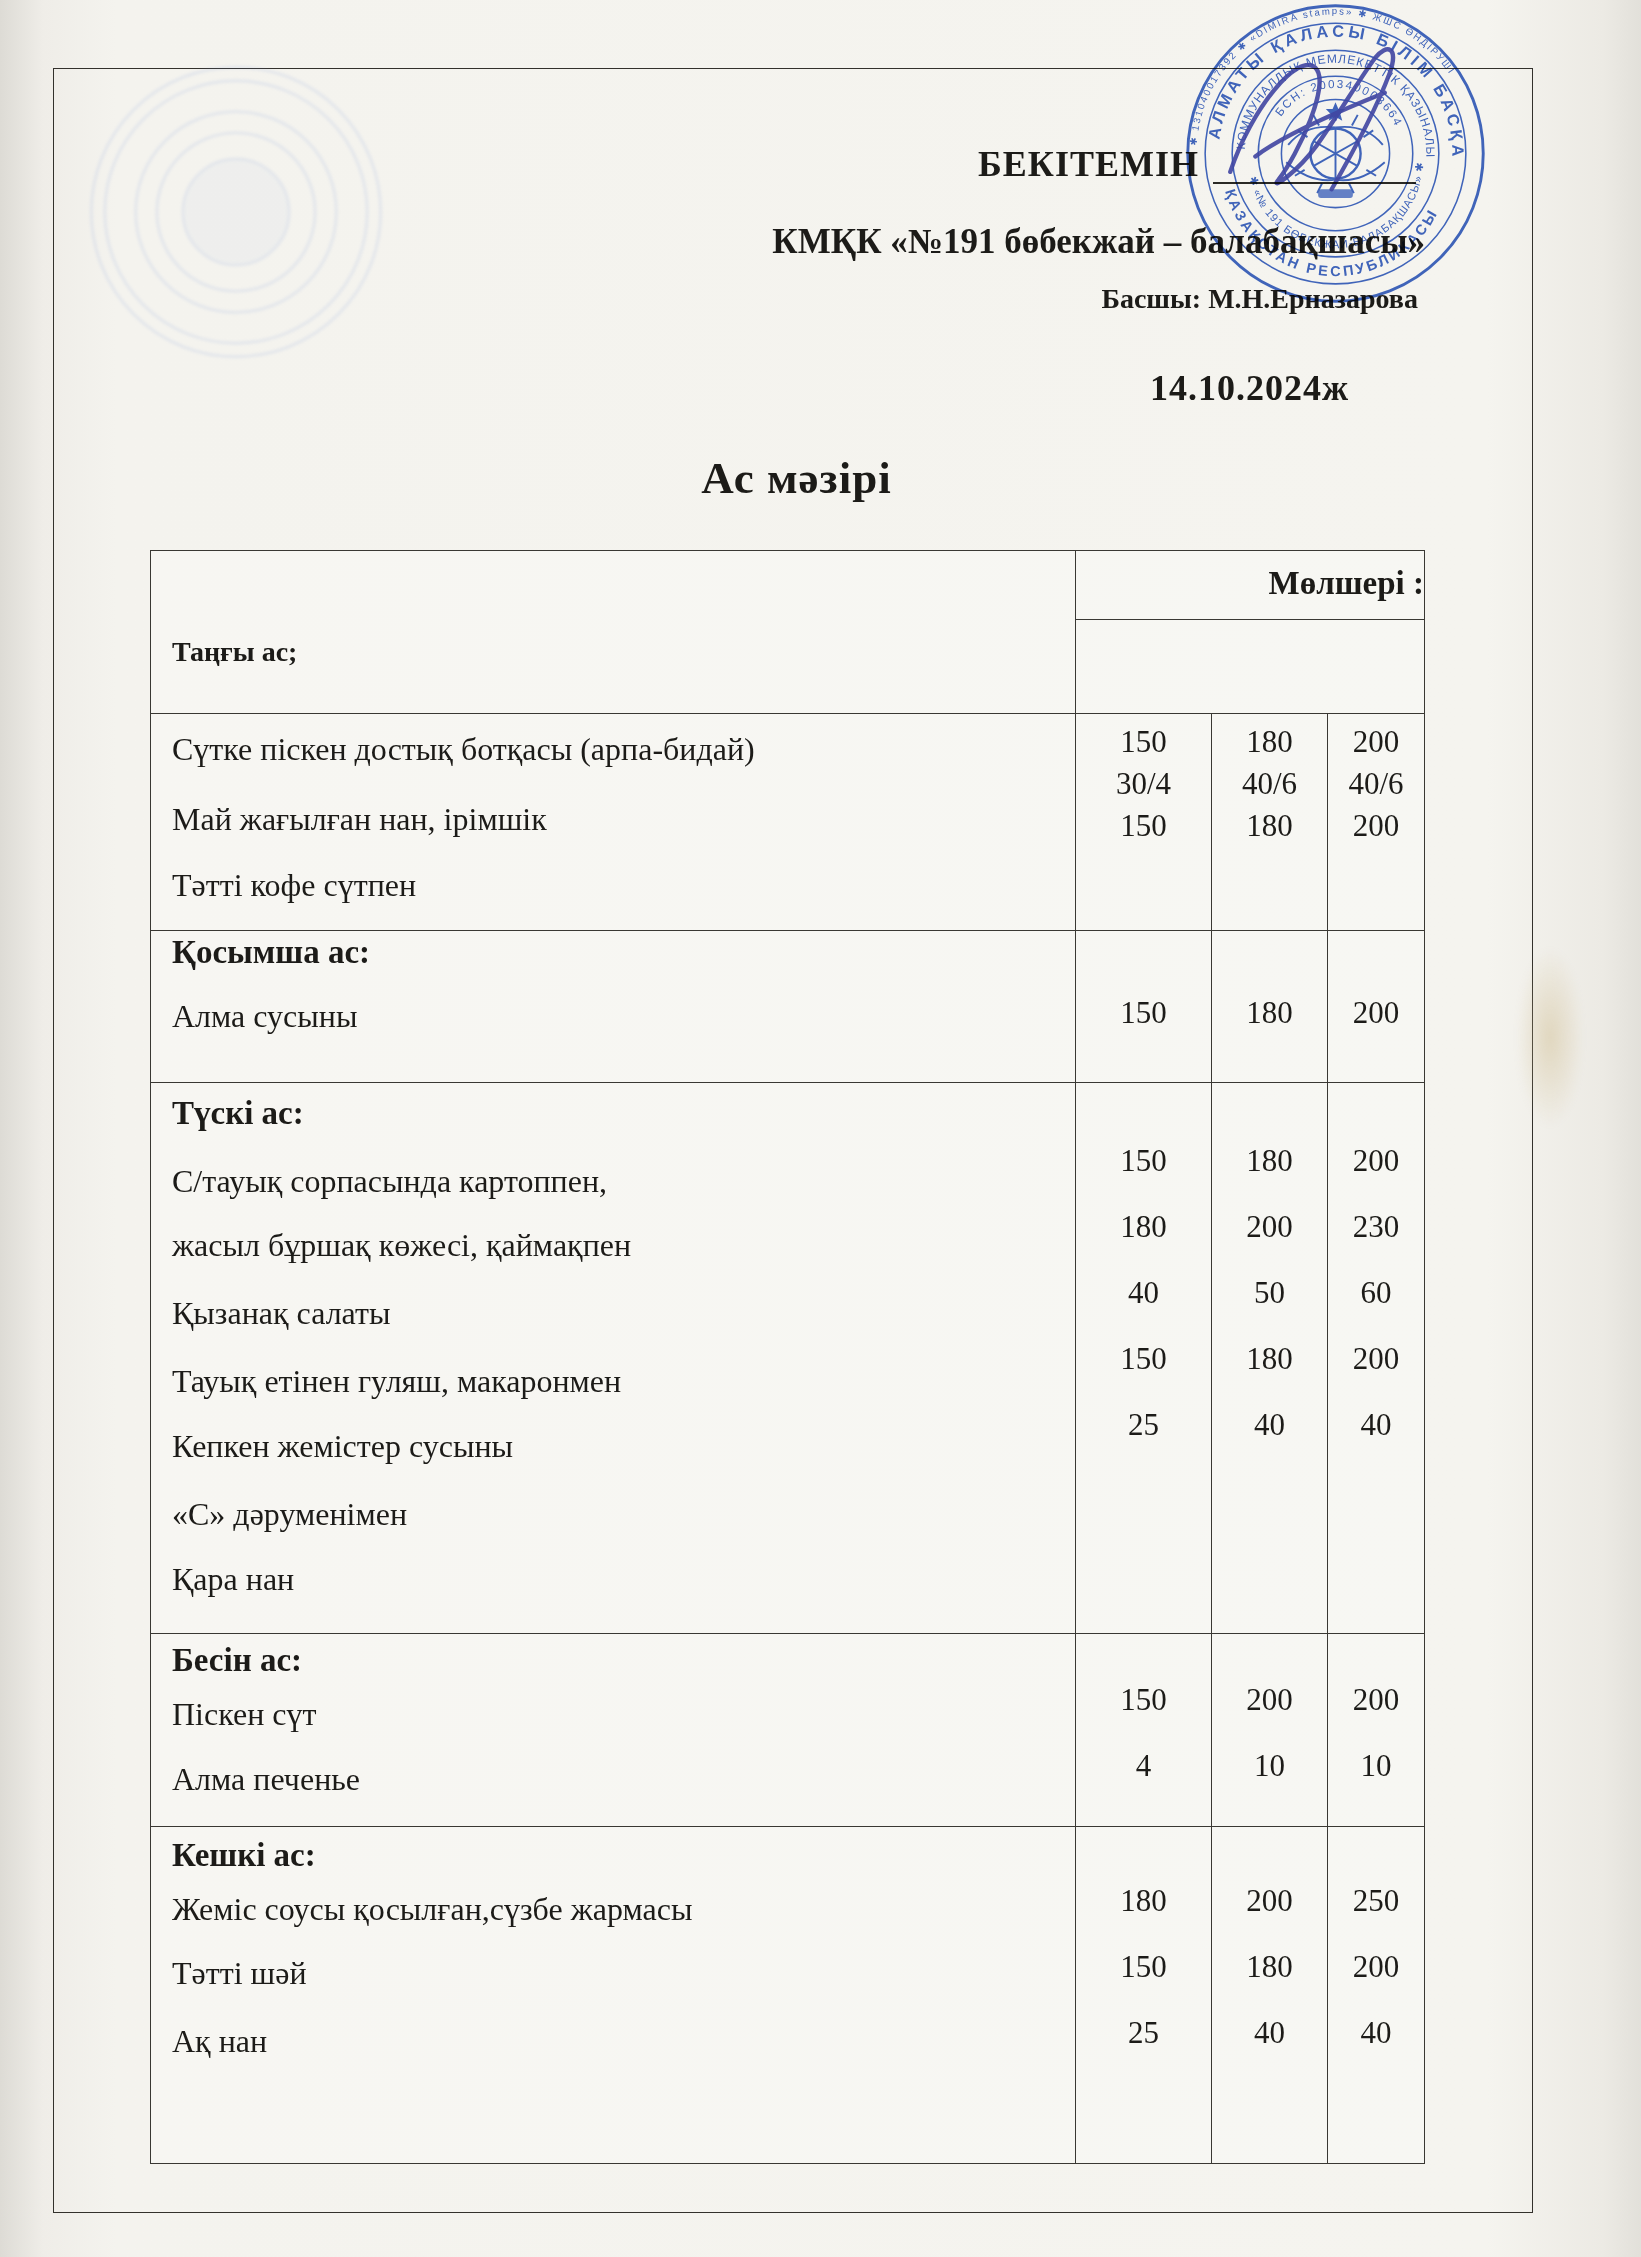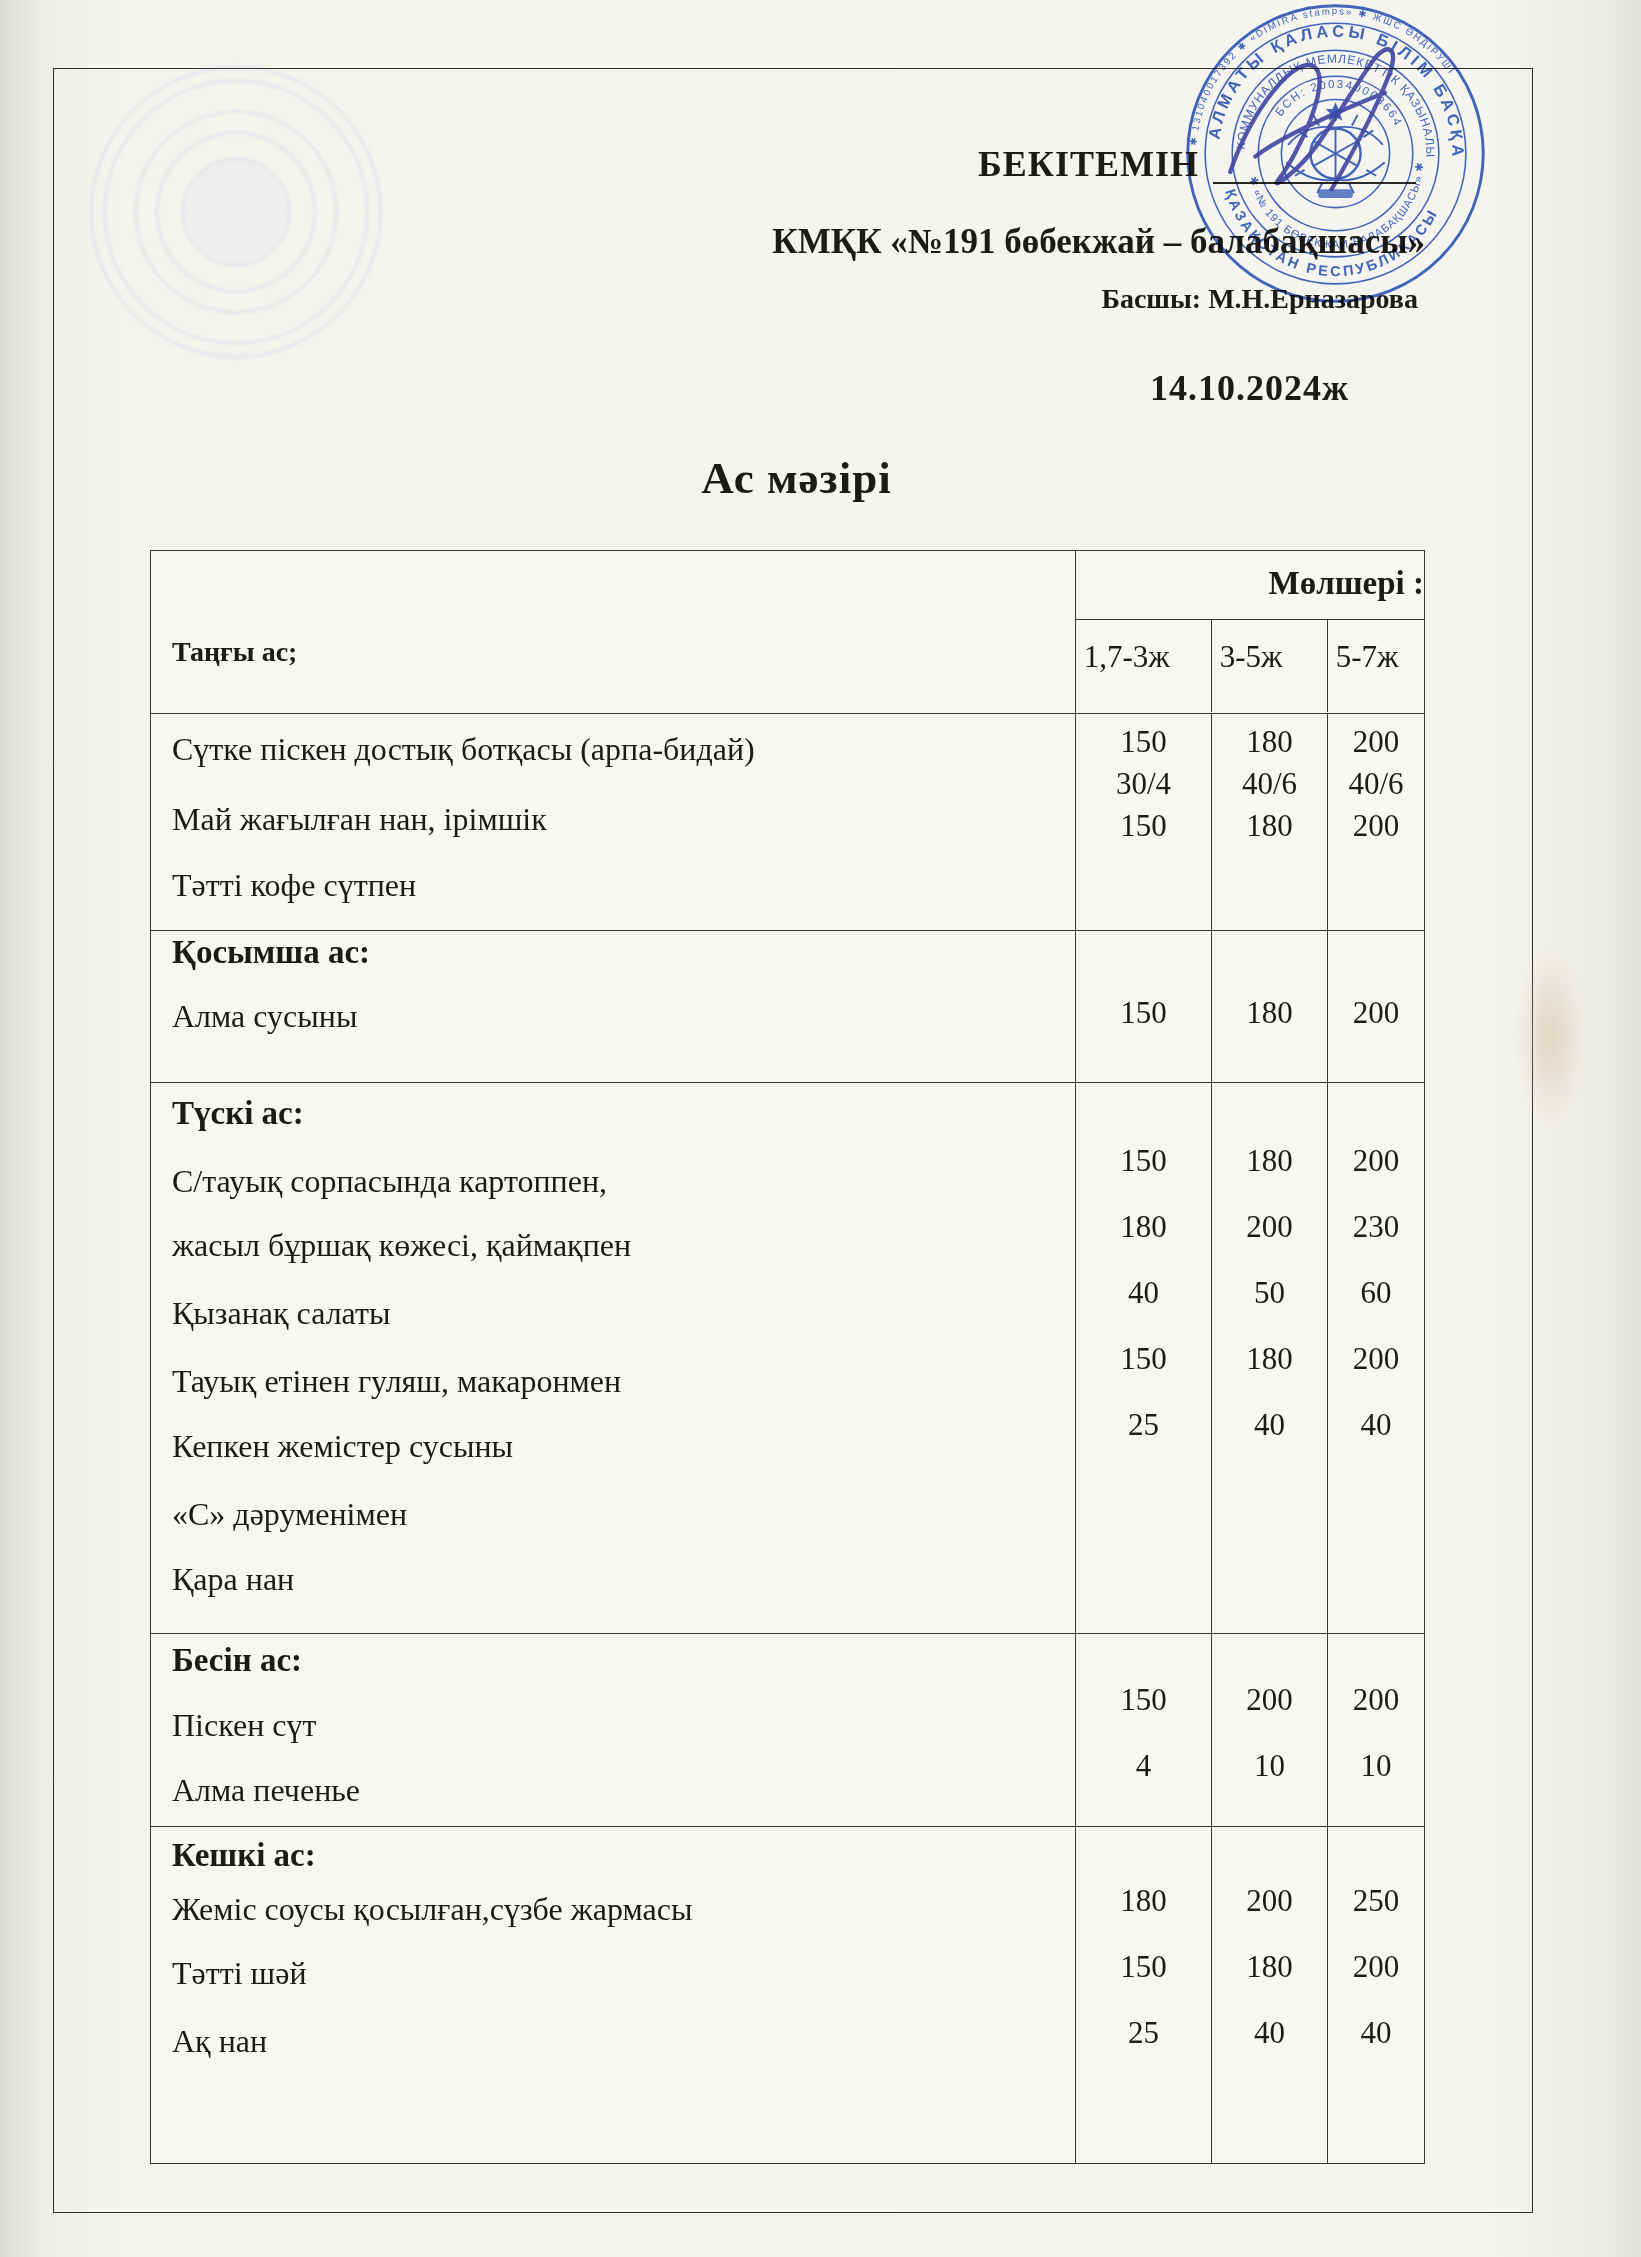--- a/index.html
+++ b/index.html
@@ -131,25 +131,20 @@
 </svg>
 
 <div class="doc-title">Ас мәзірі</div>
 
 <div class="menu-table">
 
   <div class="t-header">
     <div class="th-left">Таңғы ас;</div>
     <div>
       <div class="th-amount">Мөлшері :</div>
-      <div class="th-ages">
-        <div class="age-cell">1,7-3ж</div>
-        <div class="age-cell">3-5ж</div>
-        <div class="age-cell">5-7ж</div>
-      </div>
     </div>
   </div>
 
   <div class="t-section sec-breakfast">
     <div class="sec-items">
       <div class="item-line" style="margin-top:17.4px">Сүтке  піскен  достық  ботқасы  (арпа-бидай)</div>
       <div class="item-line" style="margin-top:31px">Май жағылған  нан, ірімшік</div>
       <div class="item-line" style="margin-top:27px">Тәтті кофе сүтпен</div>
     </div>
     <div class="val-cell">
@@ -215,21 +210,21 @@
       <div class="val-line">230</div>
       <div class="val-line">60</div>
       <div class="val-line">200</div>
       <div class="val-line">40</div>
     </div>
   </div>
 
   <div class="t-section sec-snack">
     <div class="sec-items">
       <div class="sec-title" style="margin-top:7.7px">Бесін ас:</div>
-      <div class="item-line" style="margin-top:26px">Піскен сүт</div>
+      <div class="item-line" style="margin-top:15px">Піскен сүт</div>
       <div class="item-line" style="margin-top:26px">Алма печенье</div>
     </div>
     <div class="val-cell">
       <div class="val-line">150</div>
       <div class="val-line">4</div>
     </div>
     <div class="val-cell">
       <div class="val-line">200</div>
       <div class="val-line">10</div>
     </div>

